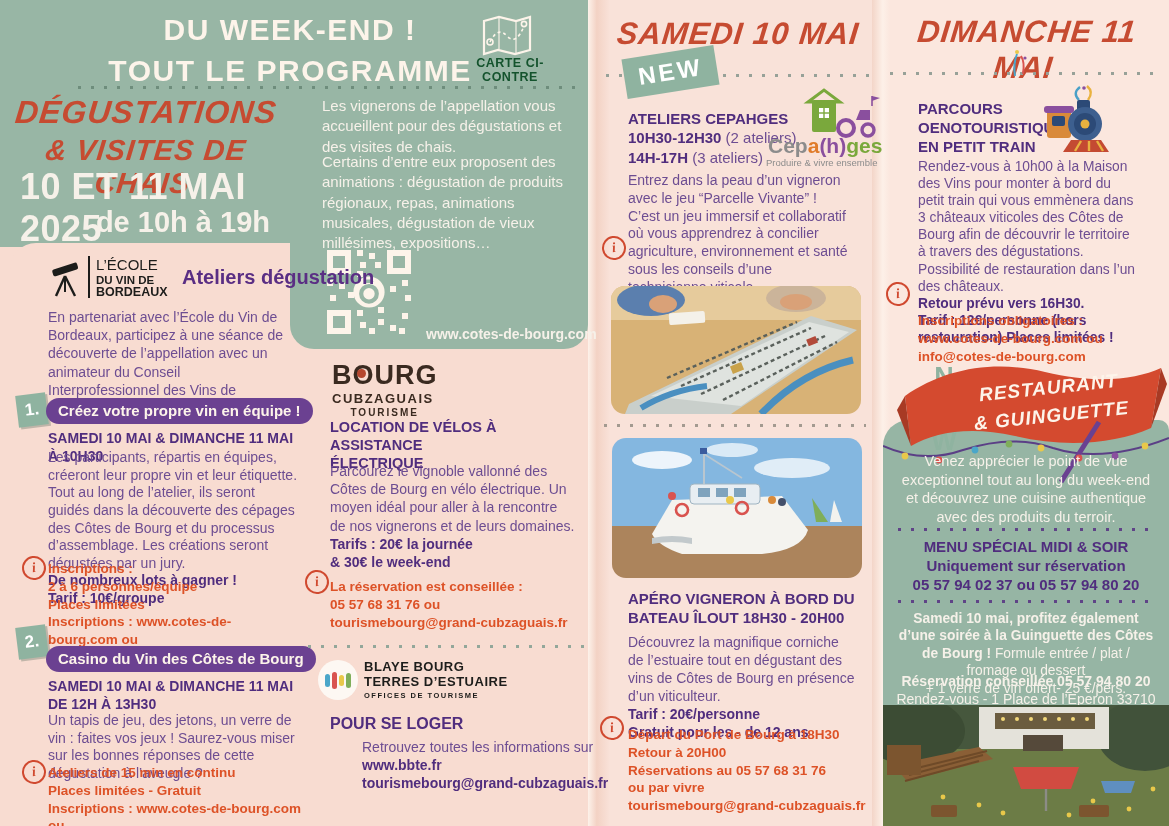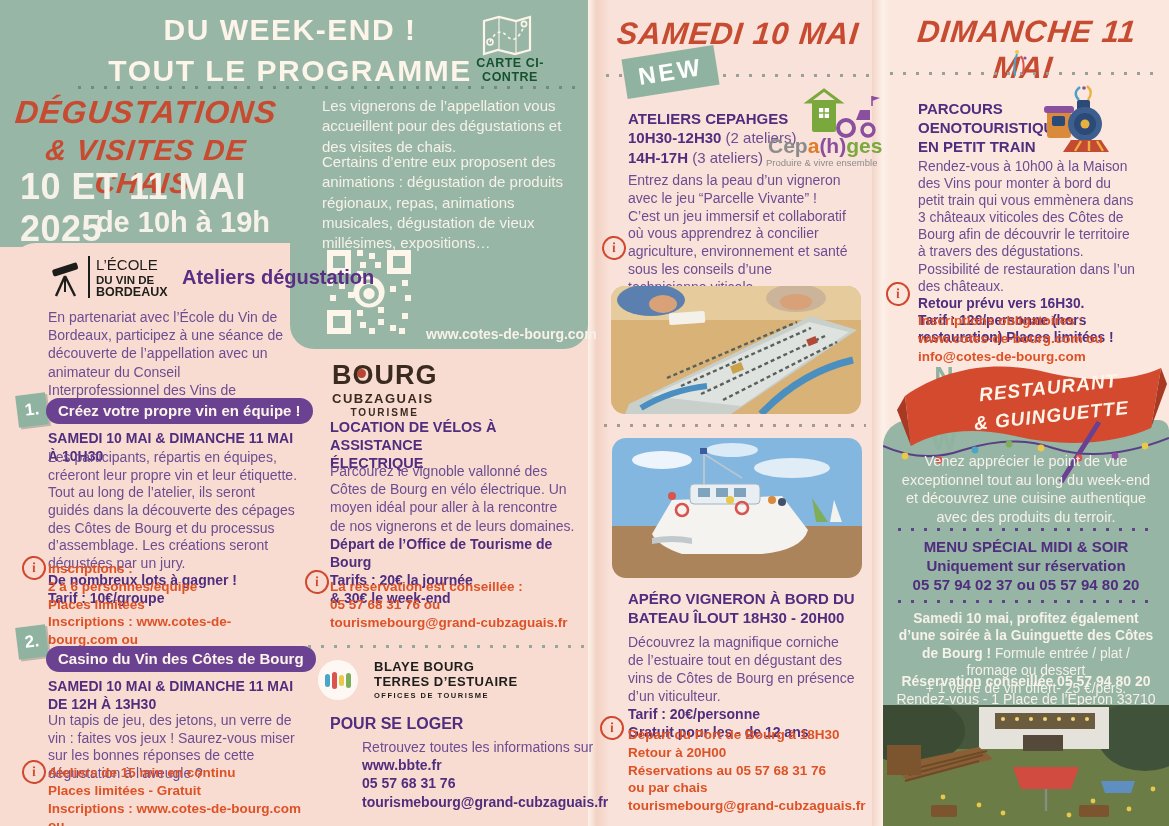--- a/index.html
+++ b/index.html
@@ -169,52 +169,50 @@
     <div style="font-size:13px;font-weight:800;letter-spacing:1.5px;margin-top:3px;">CUBZAGUAIS</div>
     <div style="font-size:10px;font-weight:700;letter-spacing:2px;margin-top:3px;text-align:center;">TOURISME</div>
   </div>
 
   <div class="abs sh" style="left:330px;top:418px;width:250px;font-size:14.5px;">
     <div>LOCATION DE VÉLOS À ASSISTANCE</div>
     <div>ÉLECTRIQUE</div>
   </div>
   <div class="abs p" style="left:330px;top:462px;width:245px;">
     <span>Parcourez le vignoble vallonné des Côtes de Bourg en vélo électrique. Un moyen idéal pour aller à la rencontre de nos vignerons et de leurs domaines.</span>
-    <div class="b" style="color:#502d7e;">Départ de l’Office de Tourisme de Bourg</div>
     <div class="b" style="color:#502d7e;">Tarifs : 20€ la journée</div>
     <div class="b" style="color:#502d7e;">&amp; 30€ le week-end</div>
   </div>
   <span class="abs info-i" style="left:305px;top:570px;">i</span>
   <div class="abs ri" style="left:330px;top:578px;width:255px;">
     <div>La réservation est conseillée :</div>
     <div>05 57 68 31 76 ou</div>
     <div>tourismebourg@grand-cubzaguais.fr</div>
   </div>
 
   <div class="abs dots" style="--dc:#93a79a;left:308px;top:645px;width:278px;"></div>
 
-  <div class="abs" style="left:318px;top:660px;display:flex;align-items:center;gap:16px;">
+  <div class="abs" style="left:318px;top:660px;display:flex;align-items:center;gap:6px;">
     <div style="width:40px;height:40px;border-radius:50%;background:#fdf8f3;display:flex;align-items:center;justify-content:center;gap:2px;">
       <span style="width:5px;height:13px;border-radius:3px;background:#4aa6c9;"></span>
       <span style="width:5px;height:17px;border-radius:3px;background:#d9534f;"></span>
       <span style="width:5px;height:11px;border-radius:3px;background:#e9c84a;"></span>
       <span style="width:5px;height:15px;border-radius:3px;background:#7fae5a;"></span>
     </div>
     <div style="color:#1d1d1b;line-height:1.15;">
       <div style="font-size:13px;font-weight:900;letter-spacing:.5px;">BLAYE BOURG</div>
       <div style="font-size:13px;font-weight:700;letter-spacing:.5px;">TERRES D’ESTUAIRE</div>
       <div style="font-size:7.5px;font-weight:700;letter-spacing:1.5px;margin-top:2px;">OFFICES DE TOURISME</div>
     </div>
   </div>
 
   <div class="abs sh" style="left:330px;top:714px;font-size:16px;">POUR SE LOGER</div>
   <div class="abs p" style="left:330px;top:738px;width:260px;margin-left:32px;">
     <span>Retrouvez toutes les informations sur</span>
     <div class="b" style="color:#502d7e;">www.bbte.fr</div>
-    <div class="b" style="color:#502d7e;">05 57 68 31 76</div>
     <div class="b" style="color:#502d7e;">tourismebourg@grand-cubzaguais.fr</div>
   </div>
 
   <div class="abs script" style="left:608px;top:16px;width:260px;text-align:center;font-size:31px;">SAMEDI 10 MAI</div>
   <div class="abs dots" style="--dc:#97a198;left:606px;top:74px;width:268px;"></div>
   <div class="abs" style="left:624px;top:52px;">
     <span class="new-badge">NEW</span>
   </div>
 
   <div class="abs sh" style="left:628px;top:110px;font-size:15px;">ATELIERS CEPAHGES</div>
@@ -299,21 +297,21 @@
   <div class="abs p" style="left:628px;top:634px;width:230px;line-height:1.28;">
     <span>Découvrez la magnifique corniche de l’estuaire tout en dégustant des vins de Côtes de Bourg en présence d’un viticulteur.</span>
     <div class="b" style="color:#502d7e;">Tarif : 20€/personne</div>
     <div class="b" style="color:#502d7e;">Gratuit pour les - de 12 ans</div>
   </div>
   <span class="abs info-i" style="left:600px;top:716px;">i</span>
   <div class="abs ri" style="left:628px;top:726px;width:240px;">
     <div>Départ du Port de Bourg à 18H30</div>
     <div>Retour à 20H00</div>
     <div>Réservations au 05 57 68 31 76</div>
-    <div>ou par chais</div>
+    <div>ou par vivre</div>
     <div>tourismebourg@grand-cubzaguais.fr</div>
   </div>
 
   <div class="abs script" style="left:905px;top:14px;width:240px;text-align:center;font-size:31px;">DIMANCHE 11 MAI</div>
   <div class="abs dots" style="--dc:#97a198;left:890px;top:72px;width:268px;"></div>
   <svg class="abs" style="left:995px;top:46px;" width="40" height="34" viewBox="0 0 40 34">
     <path d="M20 30 Q18 18 22 8" fill="none" stroke="#4aa6c9" stroke-width="2"></path>
     <path d="M28 28 Q30 16 26 10" fill="none" stroke="#d9534f" stroke-width="2"></path>
     <circle cx="22" cy="6" r="2" fill="#e9c84a"></circle>
       <circle cx="30" cy="12" r="1.6" fill="#8a4f9e"></circle>

